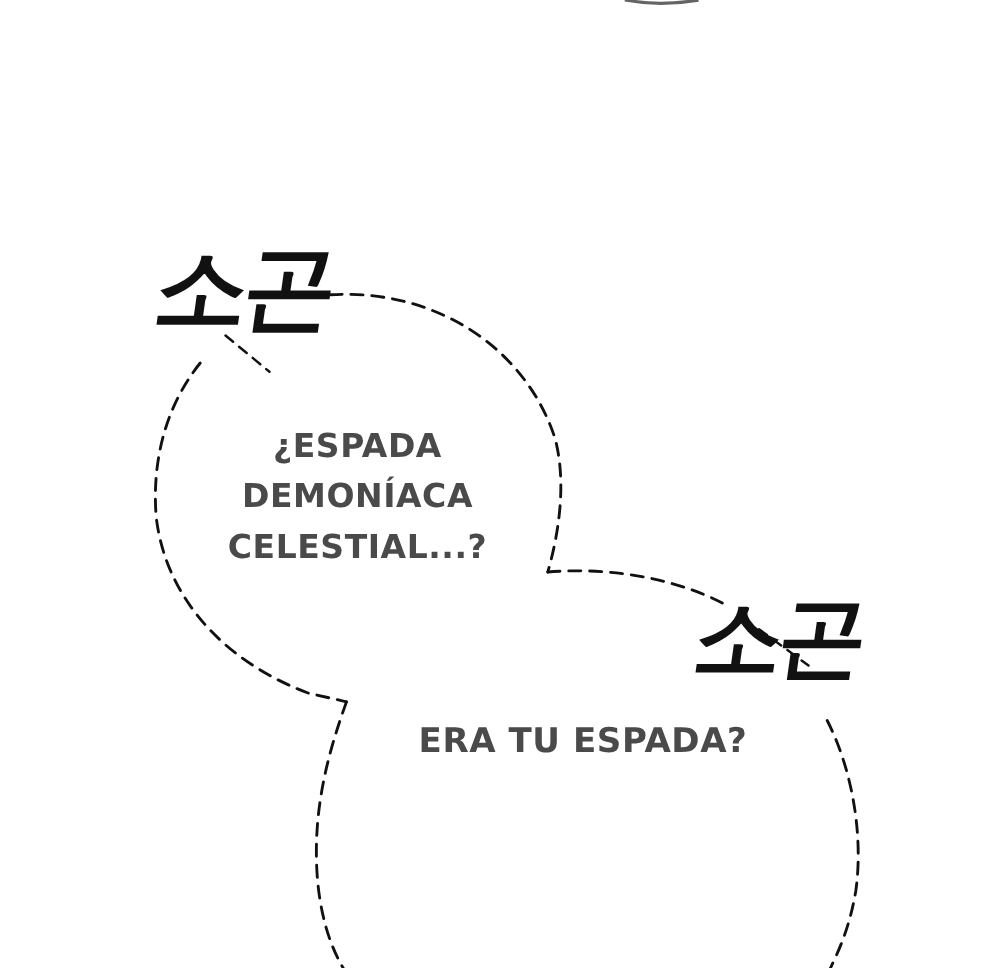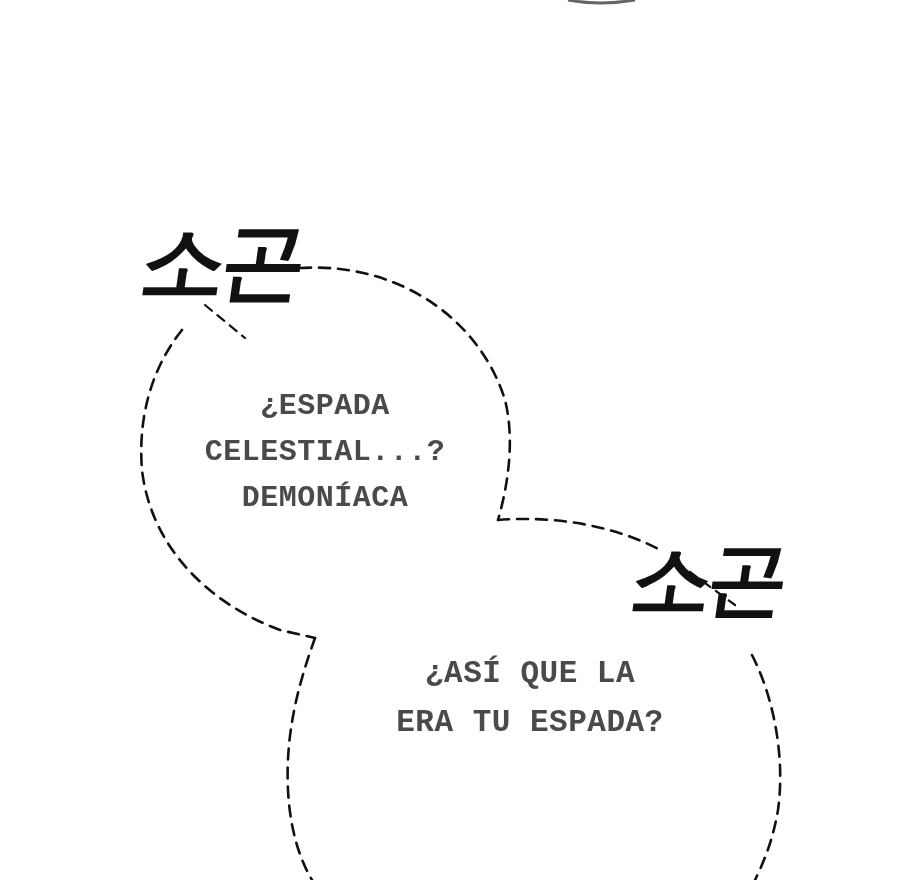--- a/index.html
+++ b/index.html
@@ -8,21 +8,21 @@
     svg.art { position: absolute; left: 0; top: 0; width: 900px; height: 880px; }
     .bubble-text {
       position: absolute;
       text-align: center;
       color: #4a4a4a;
       font-family: "DejaVu Sans", sans-serif;
       font-weight: bold;
       text-transform: uppercase;
       letter-spacing: 0.5px;
     }
-    .bubble-text .line { display: block; white-space: nowrap; font-family: Liberation Mono, monospace; }
+    .bubble-text .line { display: block; white-space: nowrap; }
     #bubble1-text { left: 180px; top: 383px; width: 290px; font-size: 30px; line-height: 46px; }
     #bubble2-text { left: 300px; top: 650px; width: 460px; font-size: 31px; line-height: 48.5px; }
     .sfx {
       position: absolute;
       color: #111111;
       font-weight: bold;
       font-family: "DejaVu Sans", sans-serif;
       transform: skewX(-8deg);
     }
     #sfx1 { left: 142px; top: 220px; font-size: 84px; line-height: 1; letter-spacing: -4px; }
@@ -46,21 +46,20 @@
     <path d="M752 655 C775 700 785 760 778 810 C772 845 762 865 755 880" stroke="#111" stroke-width="2.6" fill="none" stroke-dasharray="11 8" stroke-linecap="round"></path>
     <path d="M690 572 L735 605" stroke="#111" stroke-width="2.2" fill="none" stroke-dasharray="9 7" stroke-linecap="round"></path>
     <path d="M205 305 L245 338" stroke="#111" stroke-width="2.2" fill="none" stroke-dasharray="9 7" stroke-linecap="round"></path>
   </svg>
 
   <div class="sfx" id="sfx1">소곤</div>
   <div class="sfx" id="sfx2">소곤</div>
 
   <div class="bubble-text" id="bubble1-text">
     <span class="line">¿ESPADA</span>
+    <span class="line">DEMONÍACA</span>
     <span class="line">CELESTIAL...?</span>
-    <span class="line">DEMONÍACA</span>
   </div>
 
   <div class="bubble-text" id="bubble2-text">
-    <span class="line">¿ASÍ QUE LA</span>
     <span class="line">ERA TU ESPADA?</span>
   </div>
 </div>
 
 </body></html>

